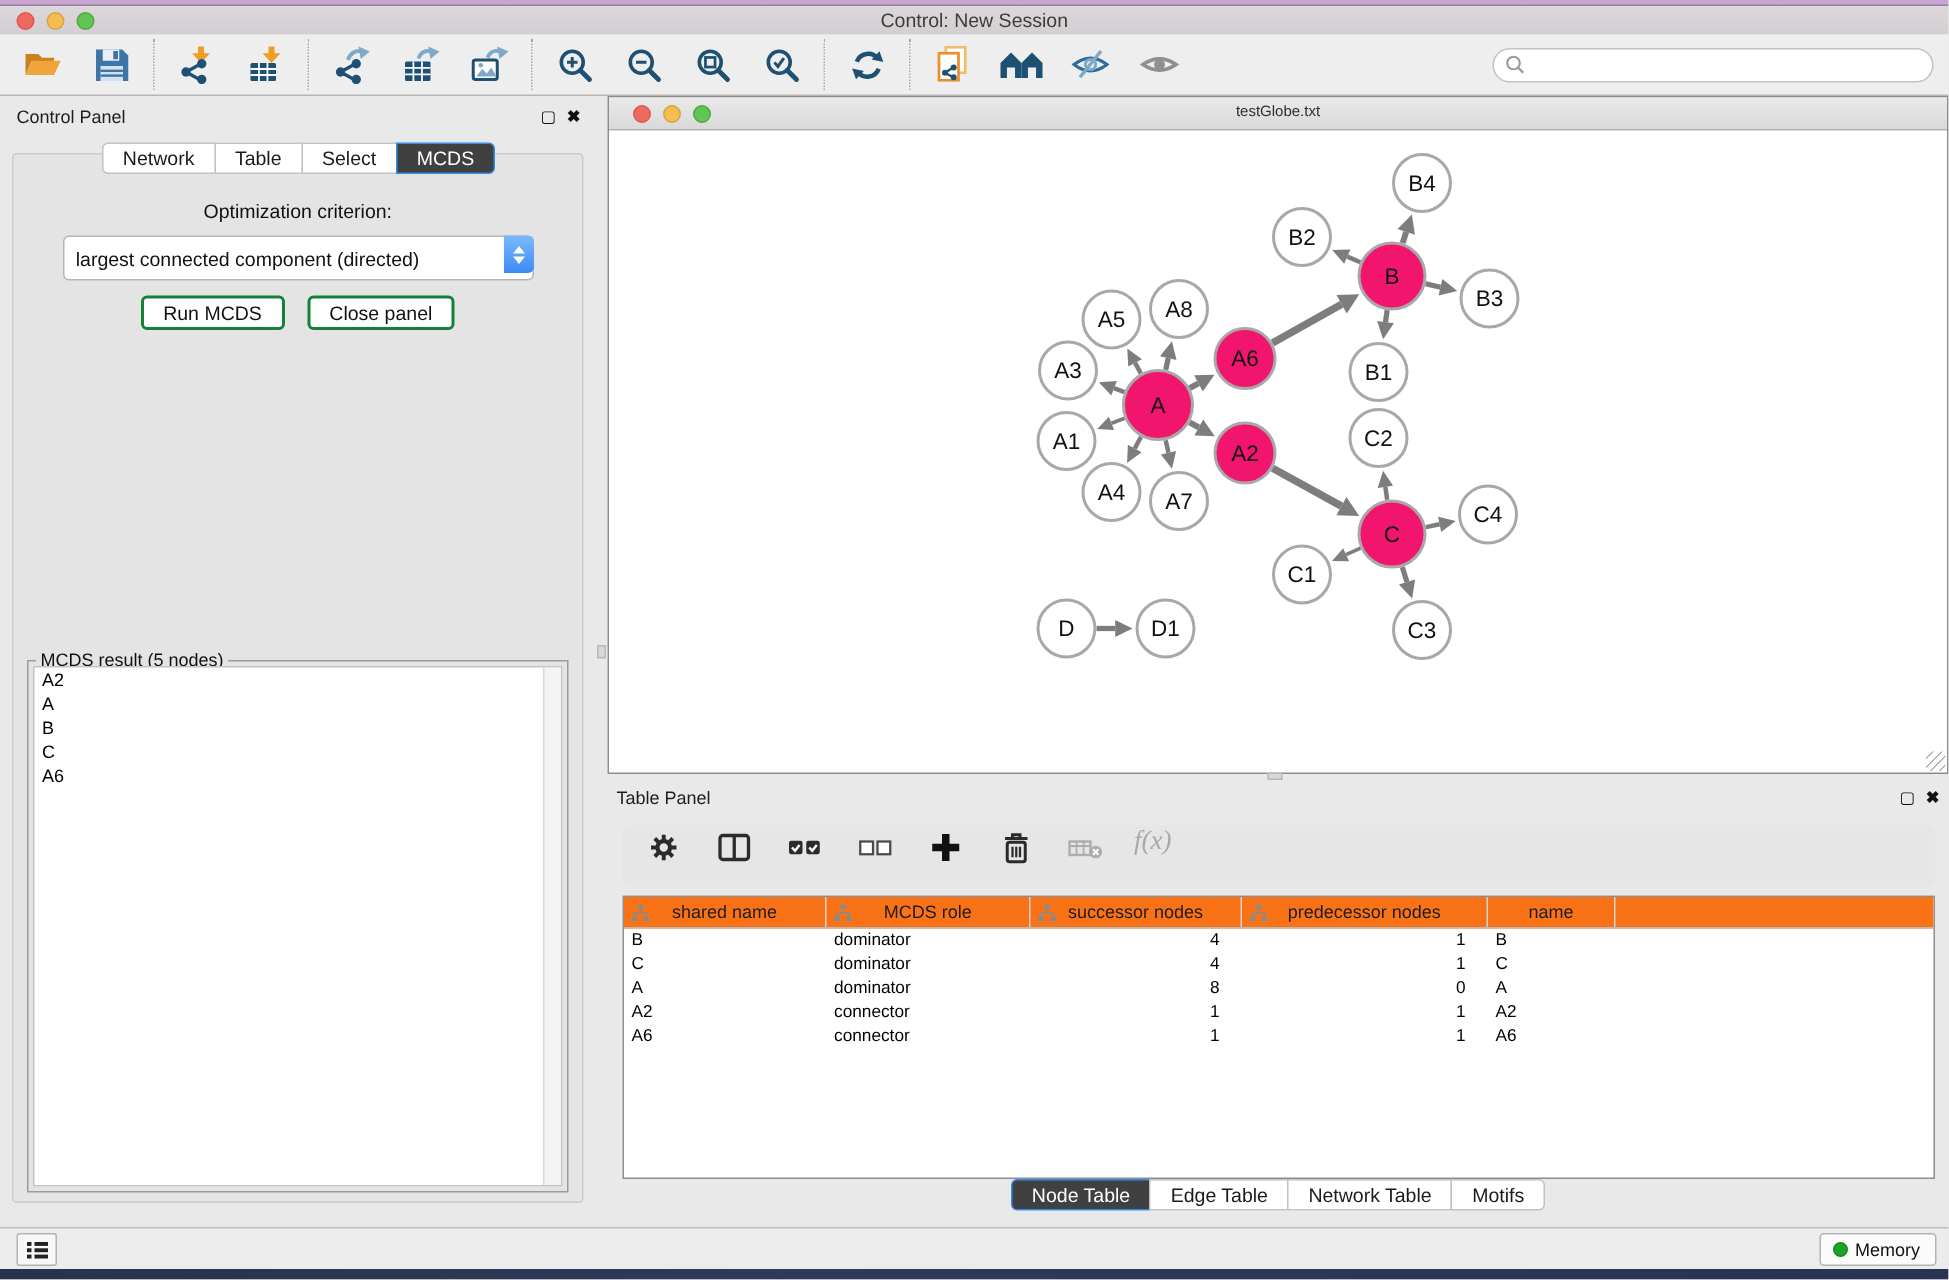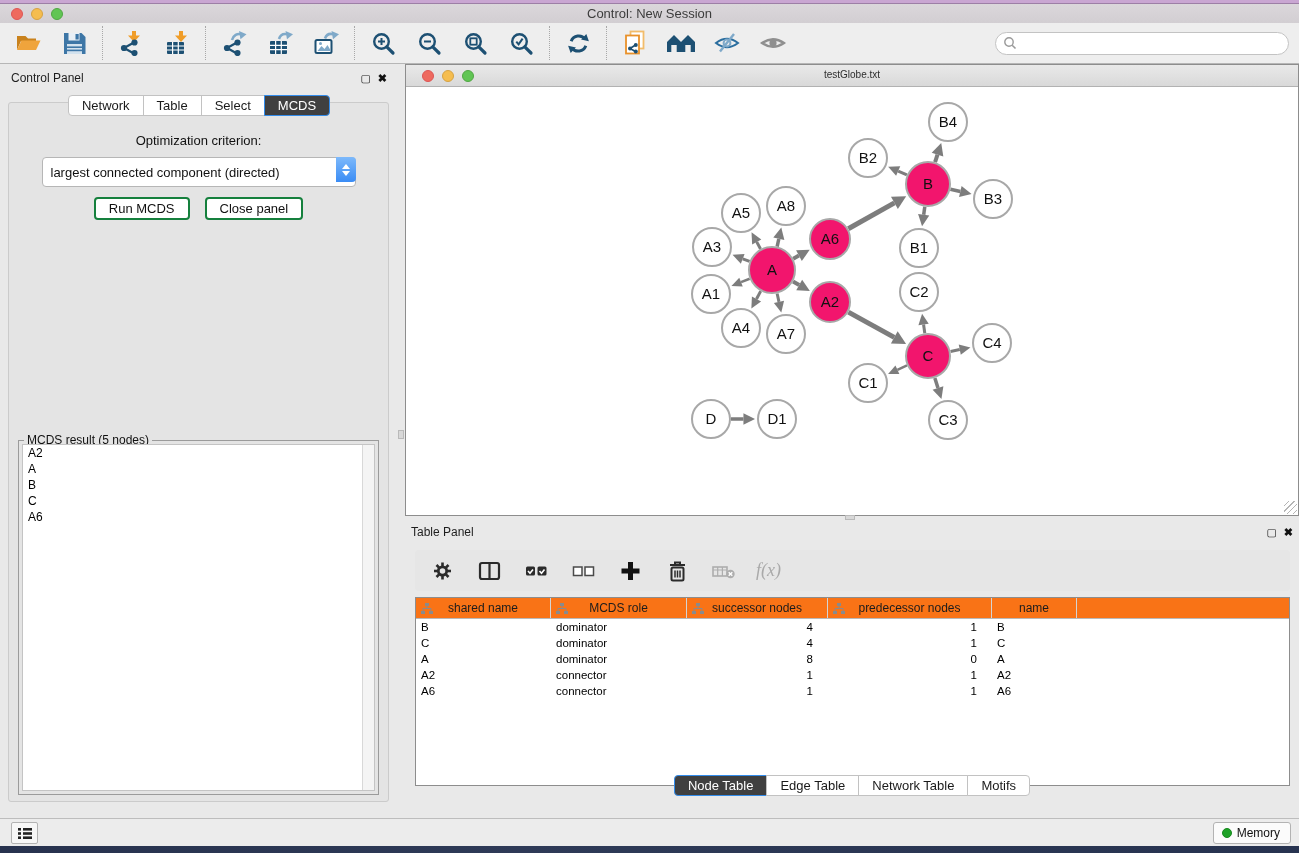--- a/index.html
+++ b/index.html
@@ -55,30 +55,30 @@
   .net-traffic { position:absolute; left:16px; top:5px; display:flex; gap:8px; }
   .light.sm { width:12px; height:12px; }
   .net-title { position:absolute; left:0; right:0; top:4px; text-align:center; font-size:10px; color:#2e2e2e; }
   .net-canvas { position:absolute; top:23px; left:1px; right:1px; bottom:1px; background:#fff; }
   .net-canvas svg { position:absolute; top:0; left:0; }
   .resize-grip { position:absolute; right:1px; bottom:1px; width:13px; height:13px;
     background:repeating-linear-gradient(135deg, transparent 0 3px, #b5b5b5 3px 4px); }
 
   
   .table-panel { position:absolute; left:405px; top:520px; width:894px; height:298px; }
-  .tp-toolbar { position:absolute; top:30px; left:10px; right:9px; height:41px; background:#e6e6e6; border-radius:4px; display:flex; align-items:center; gap:17px; padding:0 12px; }
+  .tp-toolbar { position:absolute; top:30px; left:10px; right:9px; height:41px; background:#e6e6e6; border-radius:4px; display:flex; gap:17px; padding:0 12px; }
   .fx { font-family:"Liberation Serif", serif; font-style:italic; font-size:18px; color:#a9a9a9; }
   .tp-table { position:absolute; top:77px; left:10px; right:9px; height:189px; background:#fff; border:1px solid #8d8d8d; overflow:hidden; }
   .thead { display:flex; height:21px; background:#f97316; border-bottom:1px solid #b9b9b9; }
   .th { display:flex; align-items:center; justify-content:center; gap:5px; font-size:12px; color:#1c1c1c; border-right:1px solid #d4d4d4; position:relative; }
   .th svg { position:absolute; left:5px; }
   .trow { display:flex; height:16px; align-items:center; }
   .td { font-size:11.5px; color:#000; padding:0 5px; white-space:nowrap; overflow:hidden; }
   .td.num { text-align:right; padding-right:15px; }
-  .tp-tabs { position:absolute; left:0; right:0; top:250px; display:flex; justify-content:center; }
+  .tp-tabs { position:absolute; left:0; right:0; top:261px; display:flex; justify-content:center; }
 
   
   .statusbar { position:absolute; left:0; right:0; top:818px; height:28px; background:#ececec; border-top:1px solid #bdbdbd; }
   .sb-left-btn { position:absolute; left:11px; top:3px; width:27px; height:22px; background:#f7f7f7; border:1px solid #b3b3b3; border-radius:2px; display:flex; align-items:center; justify-content:center; }
   .memory-btn { position:absolute; right:8px; top:3px; height:22px; padding:0 10px 0 8px; background:#fbfbfb; border:1px solid #b3b3b3; border-radius:3px; display:flex; align-items:center; gap:5px; font-size:12px; color:#111; }
   .memory-dot { width:10px; height:10px; border-radius:50%; background:#1ea227; border:1px solid #178a1f; }
   .bottomstrip { position:absolute; left:0; right:0; top:846px; height:7px; background:linear-gradient(90deg,#27324e,#2e3a57 40%,#273350); }
 
   .pane-handle-v { position:absolute; left:398px; top:430px; width:6px; height:9px; background:#d8d8d8; border:1px solid #b9b9b9; }
   .pane-handle-h { position:absolute; left:845px; top:515px; width:10px; height:5px; background:#d8d8d8; border:1px solid #b9b9b9; }

